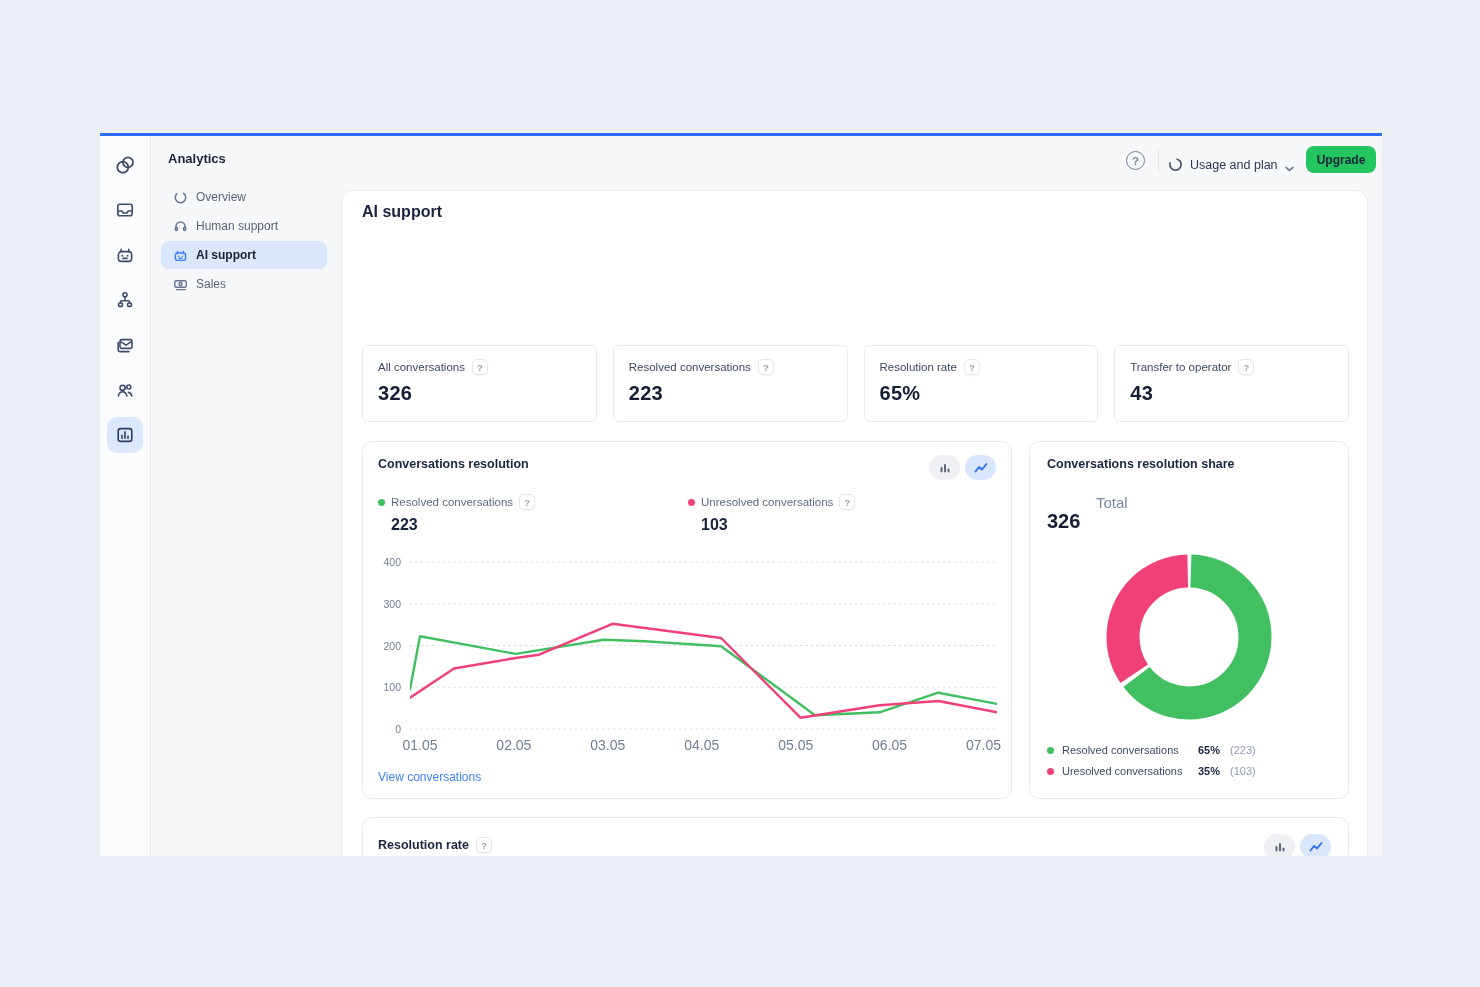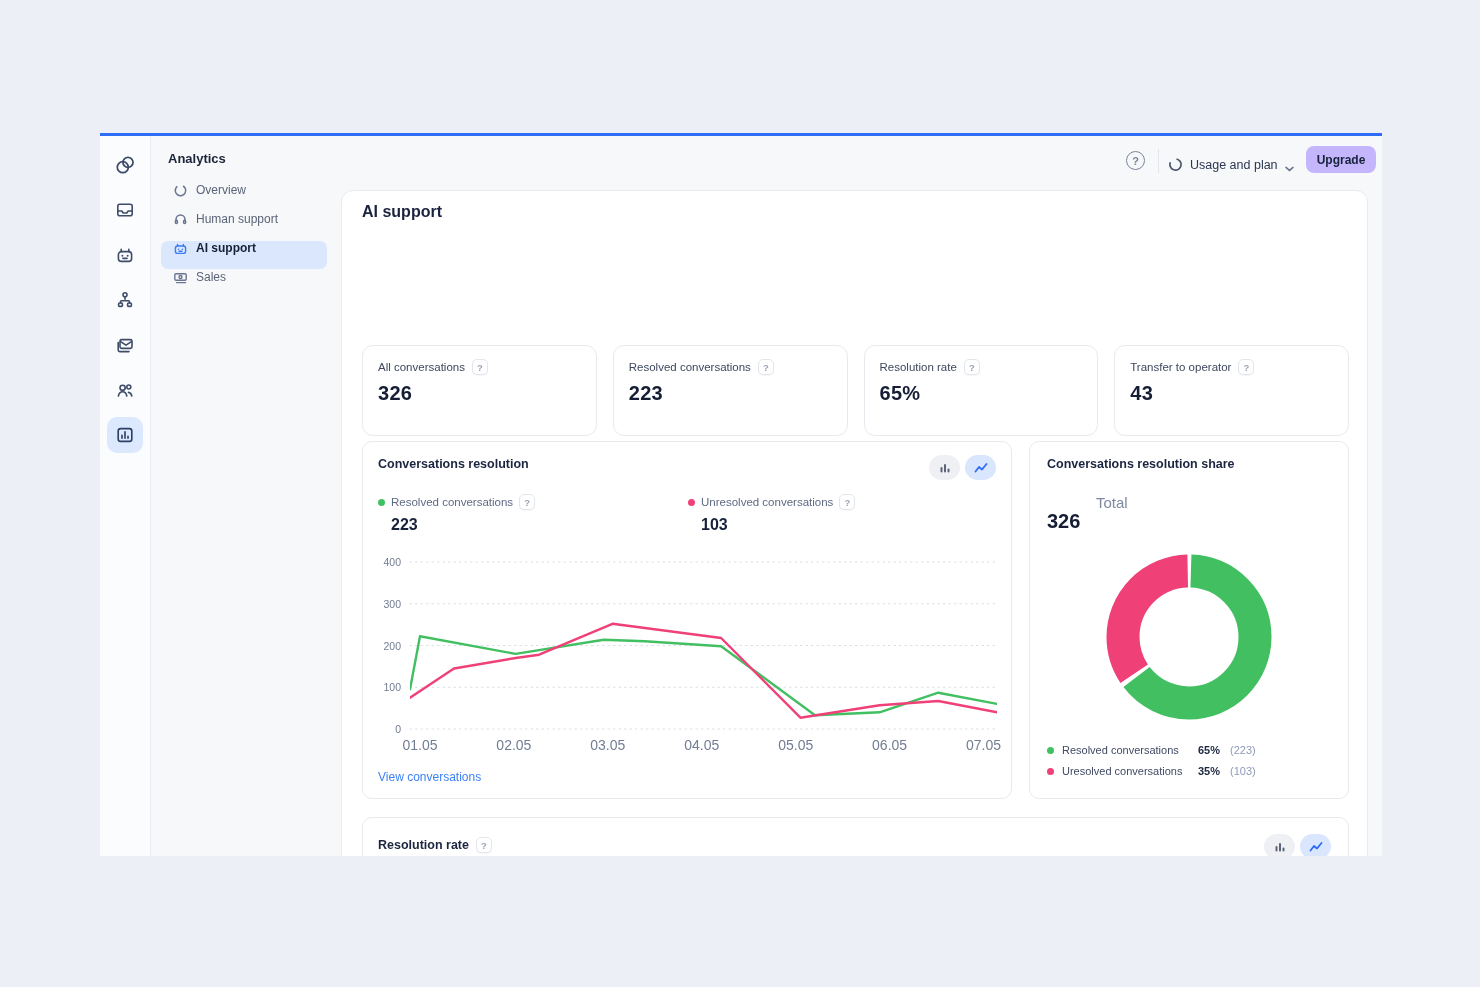--- a/index.html
+++ b/index.html
@@ -20,26 +20,26 @@
 
   
   .hdr-title { position:absolute; left:68px; top:15px; font-size:13px; font-weight:700; color:#1b2438; }
   .help-btn { position:absolute; left:1026px; top:15px; width:19px; height:19px; border-radius:50%;
               border:1.4px solid #7a8499; color:#7a8499; font-size:11px; font-weight:700;
               display:flex; align-items:center; justify-content:center; cursor:pointer; background:transparent;}
   .hdr-divider { position:absolute; left:1058px; top:13px; width:1px; height:24px; background:#e3e6ec; }
   .usage { position:absolute; left:1068px; top:14px; height:22px; display:flex; align-items:flex-end; gap:7px;
            cursor:pointer; color:#2b3650; font-size:12.5px; }
   .upgrade-btn { position:absolute; left:1206px; top:10px; width:70px; height:27px; border:none; border-radius:8px;
-                 background:#c4b5fd; color:#16233a; font-size:12px; font-weight:700; cursor:pointer;
+                 background:#22c55e; color:#16233a; font-size:12px; font-weight:700; cursor:pointer;
                  font-family:"Liberation Sans", sans-serif; }
 
   
   .nav { position:absolute; left:61px; top:47px; width:166px; display:flex; flex-direction:column; gap:1px; }
-  .nav-item { height:28px; border-radius:7px; display:flex; align-items:flex-start; padding-left:12px; gap:8px;
+  .nav-item { height:28px; border-radius:7px; display:flex; align-items:center; padding-left:12px; gap:8px;
               font-size:12px; color:#5a6478; cursor:pointer; }
   .nav-item .nicon { width:15px; height:15px; display:flex; color:#6b7590; }
   .nav-item.active { background:#dbe7fc; color:#17213a; font-weight:700; }
   .nav-item.active .nicon { color:#3b7bf6; }
 
   
   .panel { position:absolute; left:241px; top:54px; width:1027px; height:740px;
            background:#fff; border:1px solid #e9ebf0; border-radius:12px; }
   .page-title { position:absolute; left:20px; top:12px; font-size:16px; font-weight:700; color:#19233e; }
 
@@ -49,21 +49,21 @@
   .tab.active { color:#3b7bf6; font-weight:700; }
   .tab.active::after { content:""; position:absolute; left:0; right:0; bottom:-2px; height:3px;
                        background:#3b7bf6; border-radius:3px; }
 
   .filters { position:absolute; left:20px; top:112px; display:flex; gap:14px; }
   .pill { height:25px; background:#eceff4; border-radius:13px; display:flex; align-items:center;
           padding:0 10px; gap:7px; font-size:11.5px; color:#2b3650; cursor:pointer; border:none;
           font-family:"Liberation Sans", sans-serif;}
 
   .stats { position:absolute; left:20px; top:154px; width:987px; display:flex; gap:16px; }
-  .stat-card { flex:1; height:91px; background:#fff; border:1px solid #e7eaef; border-radius:11px; padding:13px 15px; }
+  .stat-card { flex:1; height:77px; background:#fff; border:1px solid #e7eaef; border-radius:6px; padding:13px 15px; }
   .stat-label { display:flex; align-items:center; gap:7px; font-size:11.5px; color:#3d485f; }
   .stat-value { margin-top:7px; font-size:20px; font-weight:700; color:#151e35; letter-spacing:.3px; }
 
   .qbadge { width:16px; height:16px; border:1px solid #e2e6ec; border-radius:5px; background:#fff;
             color:#9aa3b5; font-size:9.5px; font-weight:700; display:inline-flex; align-items:center;
             justify-content:center; cursor:pointer; box-shadow:0 1px 1px rgba(20,30,60,.04); }
 
   .charts { position:absolute; left:20px; top:250px; width:987px; display:flex; gap:17px; }
   .card { background:#fff; border:1px solid #e7eaef; border-radius:10px; position:relative; }
   .line-card { width:650px; height:358px; }

